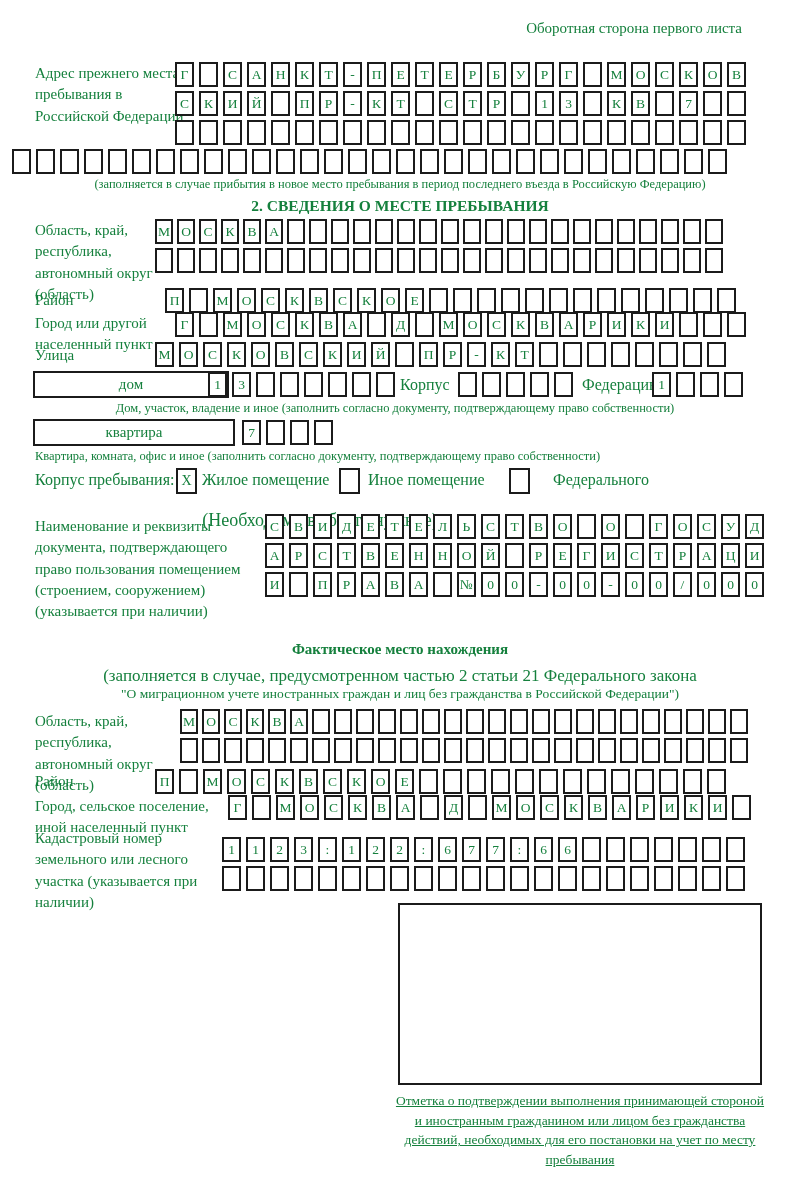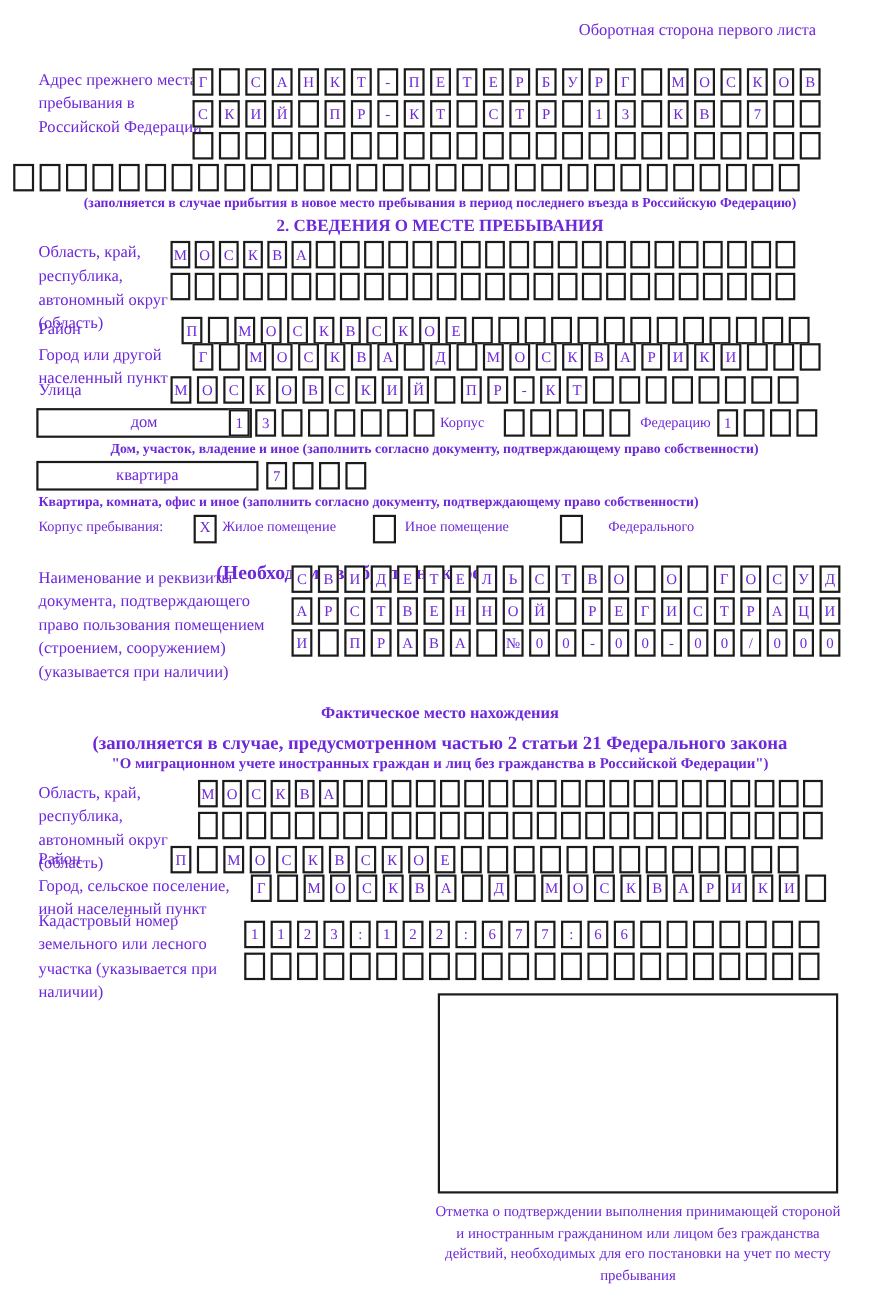--- a/index.html
+++ b/index.html
@@ -1,52 +1,52 @@
 <!DOCTYPE html>
 <html><head>
 <meta charset="utf-8">
 <style>
   html,body{margin:0;padding:0;background:#fff;}
   .page{
     position:relative;
     width:800px;height:1180px;
     background:#ffffff;
     font-family:"Liberation Serif","DejaVu Serif",serif;
-    color:#6d28d9;
+    color:#15803d;
     overflow:hidden;
   }
   .corner{position:absolute;top:20px;right:58px;font-size:15px;}
   .lbl{position:absolute;font-size:15px;line-height:1.42;}
-  .note{position:absolute;font-size:12.5px;text-align:center;font-weight:bold;}
+  .note{position:absolute;font-size:12.5px;text-align:center;}
   .sect-title{position:absolute;left:0;width:100%;text-align:center;font-size:15.5px;font-weight:bold;}
   .boxrow{position:absolute;display:flex;gap:5px;}
   .boxrow .cell{
     flex:none;box-sizing:border-box;
     width:19px;height:25px;
     border:2px solid #1b1b1b;
     display:flex;align-items:center;justify-content:center;
     font-size:13.5px;background:#fff;
   }
   .boxrow.narrow{gap:4px;}
   .boxrow.narrow .cell{width:18px;}
   .widebox{
     position:absolute;box-sizing:border-box;
     border:2px solid #1b1b1b;height:27px;
     display:flex;align-items:center;justify-content:center;
     font-size:15px;background:#fff;
   }
-  .inline-lbl{position:absolute;font-size:13px;white-space:nowrap;}
+  .inline-lbl{position:absolute;font-size:16px;white-space:nowrap;}
   .checkbox{
     position:absolute;box-sizing:border-box;
     width:21px;height:26px;border:2px solid #1b1b1b;
     display:flex;align-items:center;justify-content:center;
     font-size:14px;background:#fff;
   }
   .bigbox{position:absolute;border:2px solid #1b1b1b;background:#fff;box-sizing:border-box;}
-  .caption{position:absolute;font-size:13.5px;line-height:1.45;text-align:center;}
+  .caption{position:absolute;font-size:13.5px;line-height:1.45;text-align:center;text-decoration:underline;}
 </style>
 </head>
 <body>
 
 <div class="page">
 
   <div class="corner">Оборотная сторона первого листа</div>
 
   <div class="lbl" style="left:35px;top:63px;width:150px">Адрес прежнего места пребывания в Российской Федерации</div>
   <div class="boxrow" style="left:175px;top:62px">

